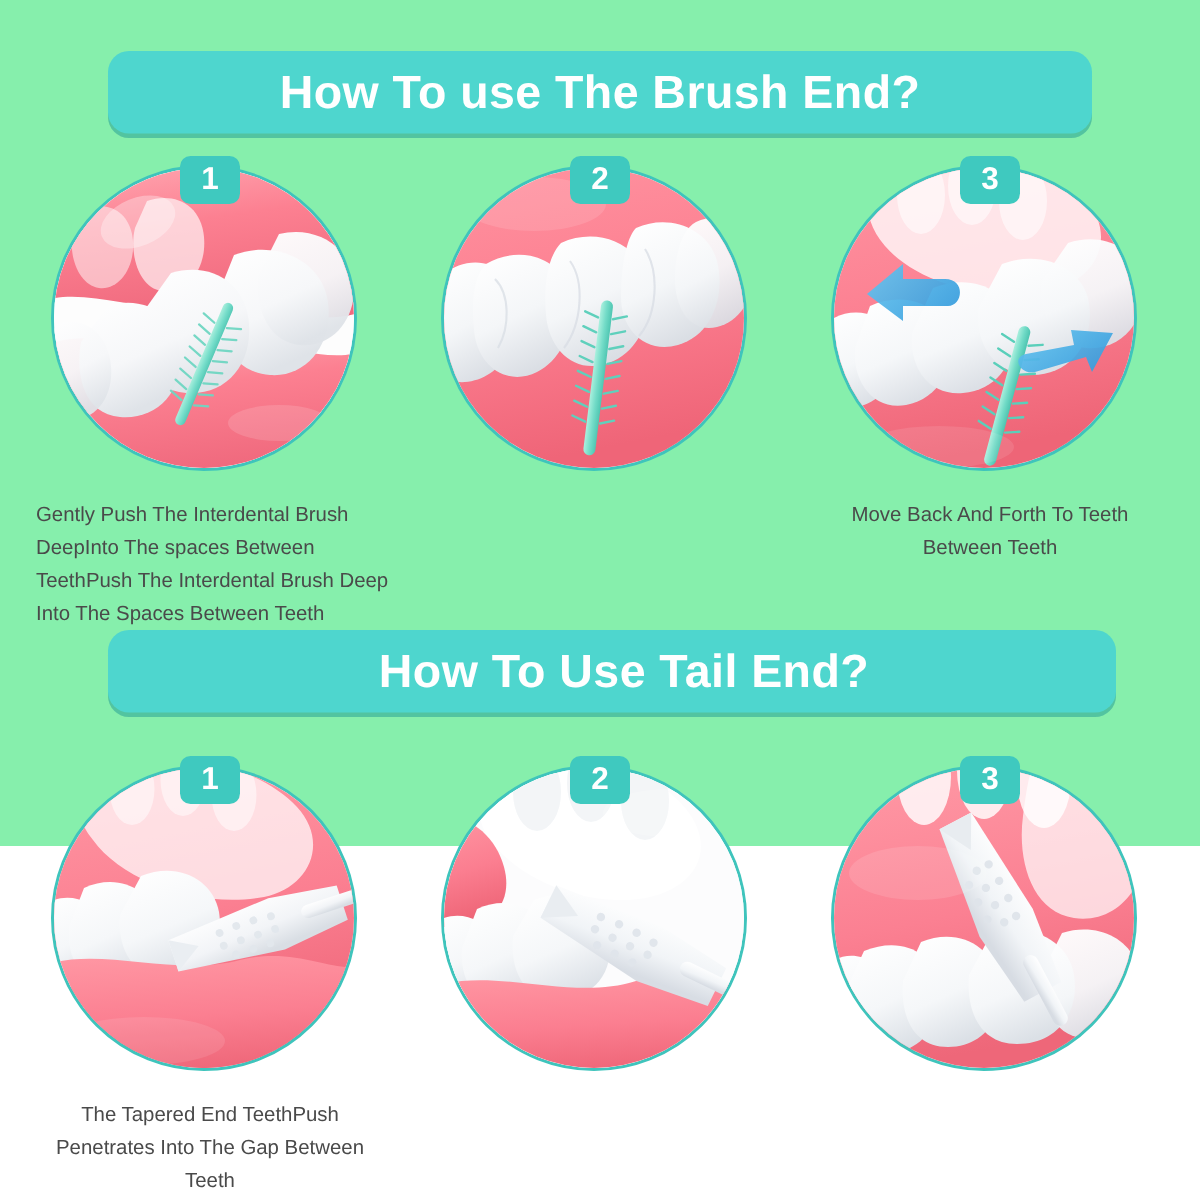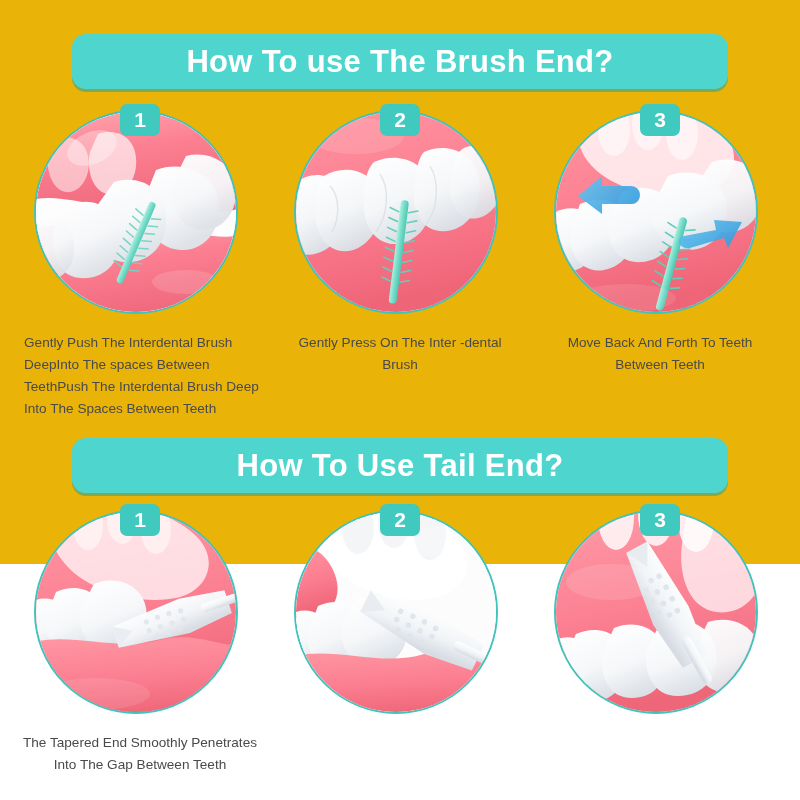--- a/index.html
+++ b/index.html
@@ -11,38 +11,38 @@
     width: 800px;
     height: 800px;
     font-family: "Liberation Sans", sans-serif;
     overflow: hidden;
     position: relative;
   }
   .page {
     width: 800px;
     height: 564px;
     position: relative;
-    background: #eab308;
+    background: #86efac;
   }
 
   
   .banner {
     position: absolute;
     left: 72px;
     width: 656px;
     height: 55px;
     background: #4ED6CE;
     border-radius: 14px;
     box-shadow: 0 3px 0 0 rgba(40,160,152,0.55);
     display: flex;
     align-items: center;
     justify-content: center;
   }
   .banner-1 { top: 34px; }
-  .banner-2 { top: 438px; }
+  .banner-2 { top: 420px; padding-left: 16px; }
   .banner-text {
     color: #ffffff;
     font-size: 31px;
     font-weight: bold;
     letter-spacing: 0.3px;
     font-family: "Liberation Sans", sans-serif;
     white-space: nowrap;
   }
 
   
@@ -251,21 +251,20 @@
                 <line x1="109" y1="140" x2="118" y2="137"></line>
                 <line x1="109" y1="150" x2="118" y2="147"></line>
                 <line x1="109" y1="160" x2="118" y2="157"></line>
                 <line x1="109" y1="170" x2="118" y2="167"></line>
               </g>
             </g>
             <ellipse cx="60" cy="24" rx="48" ry="18" fill="#FFFFFF" opacity="0.12"></ellipse>
           </svg>
         </div>
       </div>
-      <div class="caption cap-center">Gently Press On The Inter -dental Brush</div>
     </div>
 
     <div class="cell">
       <div class="circle-wrap">
         <div class="badge">3</div>
         <div class="circle">
           <svg viewBox="0 0 200 200" preserveAspectRatio="xMidYMid slice">
             <defs>
               <linearGradient id="gumC" x1="0" y1="0" x2="0.2" y2="1">
                 <stop offset="0%" stop-color="#FF94A1"></stop>
@@ -396,21 +395,21 @@
                 <circle cx="118" cy="121" r="2.6"></circle>
                   <circle cx="130" cy="121" r="2.6"></circle>
                 <circle cx="142" cy="121" r="2.6"></circle>
               </g>
               <rect x="168" y="104" width="40" height="9" rx="4.5" fill="url(#pickD)"></rect>
             </g>
             <ellipse cx="60" cy="182" rx="54" ry="16" fill="#FFFFFF" opacity="0.1"></ellipse>
           </svg>
         </div>
       </div>
-      <div class="caption cap-center">The Tapered End Smoothly Penetrates Into The Gap Between Teeth</div>
+      <div class="caption cap-center">The Tapered End TeethPush Penetrates Into The Gap Between Teeth</div>
     </div>
 
     <div class="cell">
       <div class="circle-wrap">
         <div class="badge">2</div>
         <div class="circle">
           <svg viewBox="0 0 200 200" preserveAspectRatio="xMidYMid slice">
             <defs>
               <linearGradient id="gumE" x1="0" y1="0" x2="0.2" y2="1">
                 <stop offset="0%" stop-color="#FF97A3"></stop>

